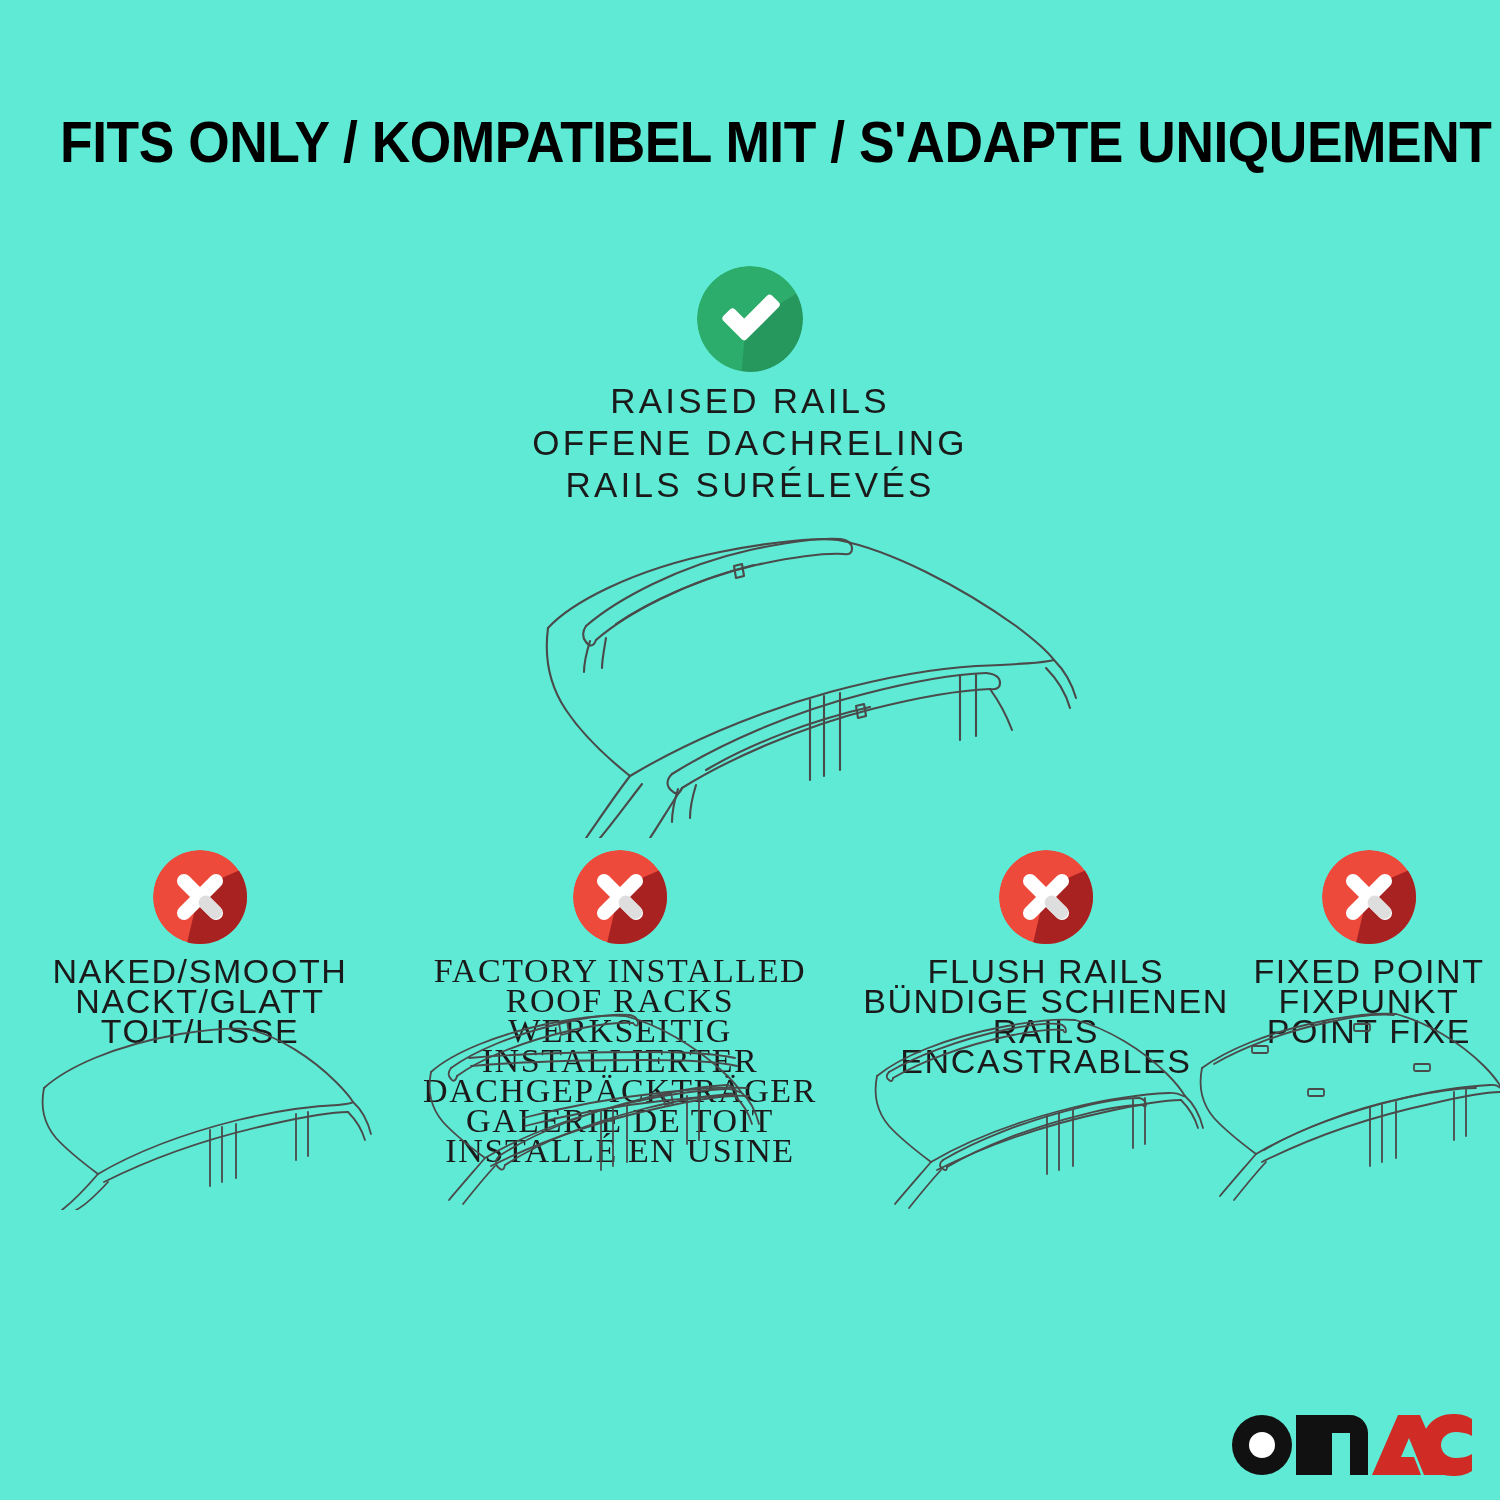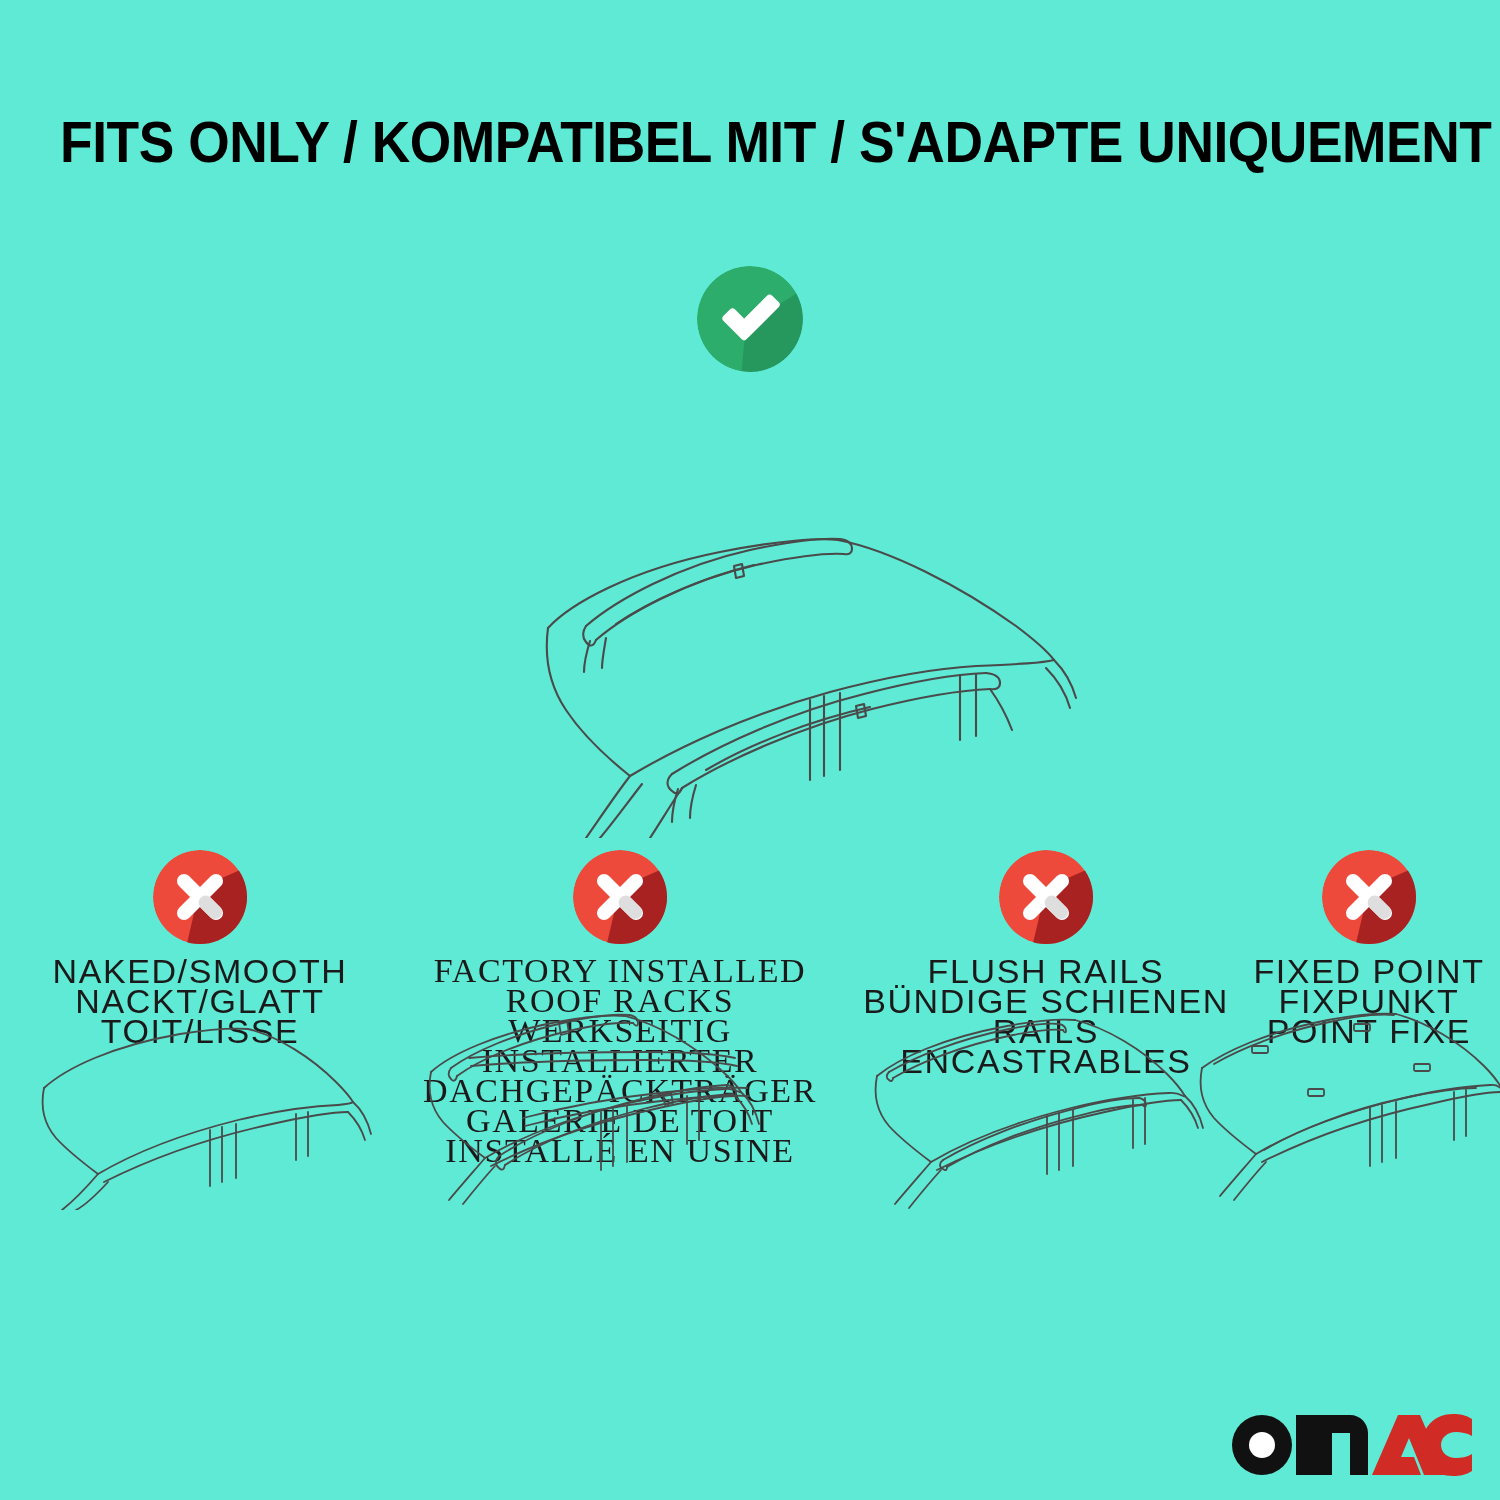--- a/index.html
+++ b/index.html
@@ -95,20 +95,23 @@
   <div class="title">FITS ONLY / KOMPATIBEL MIT / S'ADAPTE UNIQUEMENT</div>
 
   <div class="badge ok-badge">
     <svg viewBox="0 0 100 100" aria-hidden="true">
       <circle cx="50" cy="50" r="50" fill="#2CAD6B"></circle>
       <path d="M46 56 L100 22 L100 100 L42 100 Z" fill="#000" opacity="0.12"></path>
       <path d="M27.5 49.5 L33.5 43.5 L44.5 54.5 L44.5 54.5 L68.5 30.5 L74.5 36.5 L44.5 66.5 Z" fill="#FFFFFF" stroke="#FFFFFF" stroke-width="7" stroke-linejoin="round" stroke-linecap="round"></path>
     </svg>
   </div>
 
+  <div class="ok-caption">RAISED RAILS
+OFFENE DACHRELING
+RAILS SURÉLEVÉS</div>
 
   <div class="ok-art">
     <svg viewBox="0 0 680 330" fill="none" stroke="#4a4a4a" stroke-width="2.1" stroke-linecap="round" stroke-linejoin="round" aria-hidden="true">
 
       <path d="M128 120 C150 96 210 62 300 44 C360 32 400 30 418 32"></path>
       <path d="M418 32 C470 42 540 78 596 118 C616 133 628 144 634 152"></path>
       <path d="M128 120 C124 150 130 178 146 202 C160 223 185 248 210 268"></path>
       <path d="M210 268 C260 238 330 206 410 184 C470 168 520 160 556 158"></path>
       <path d="M556 158 C600 156 622 155 634 152"></path>
 

